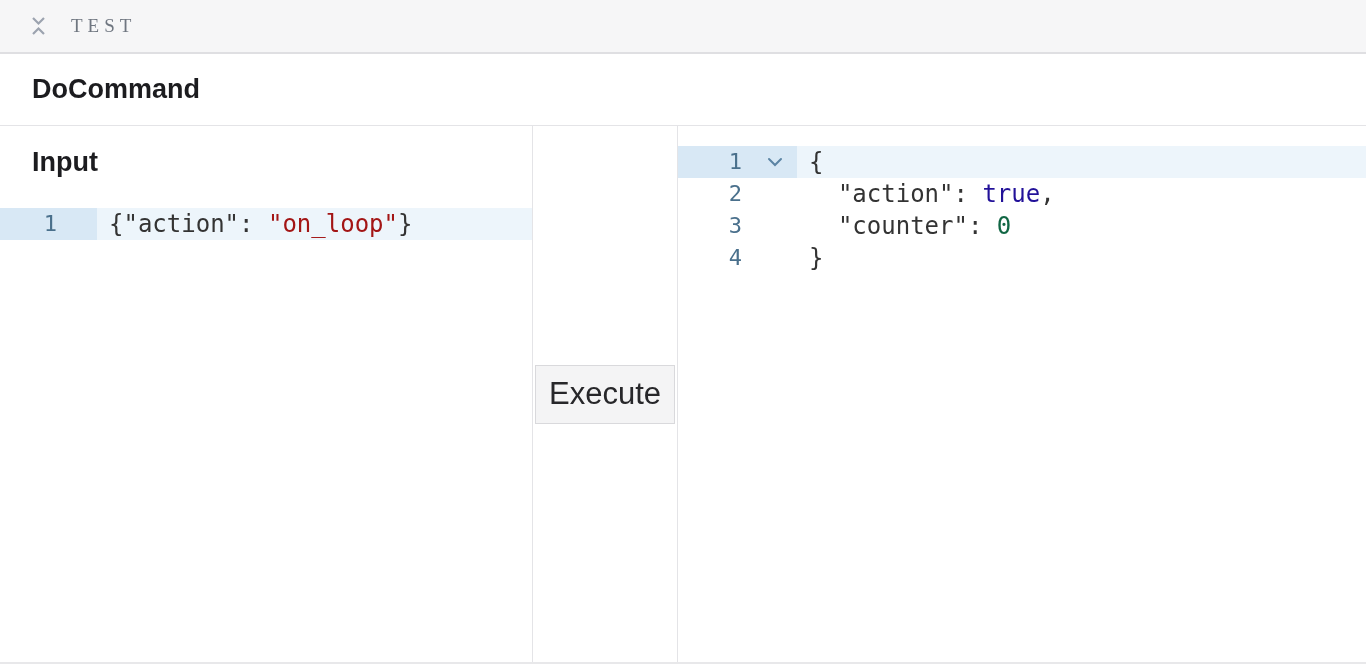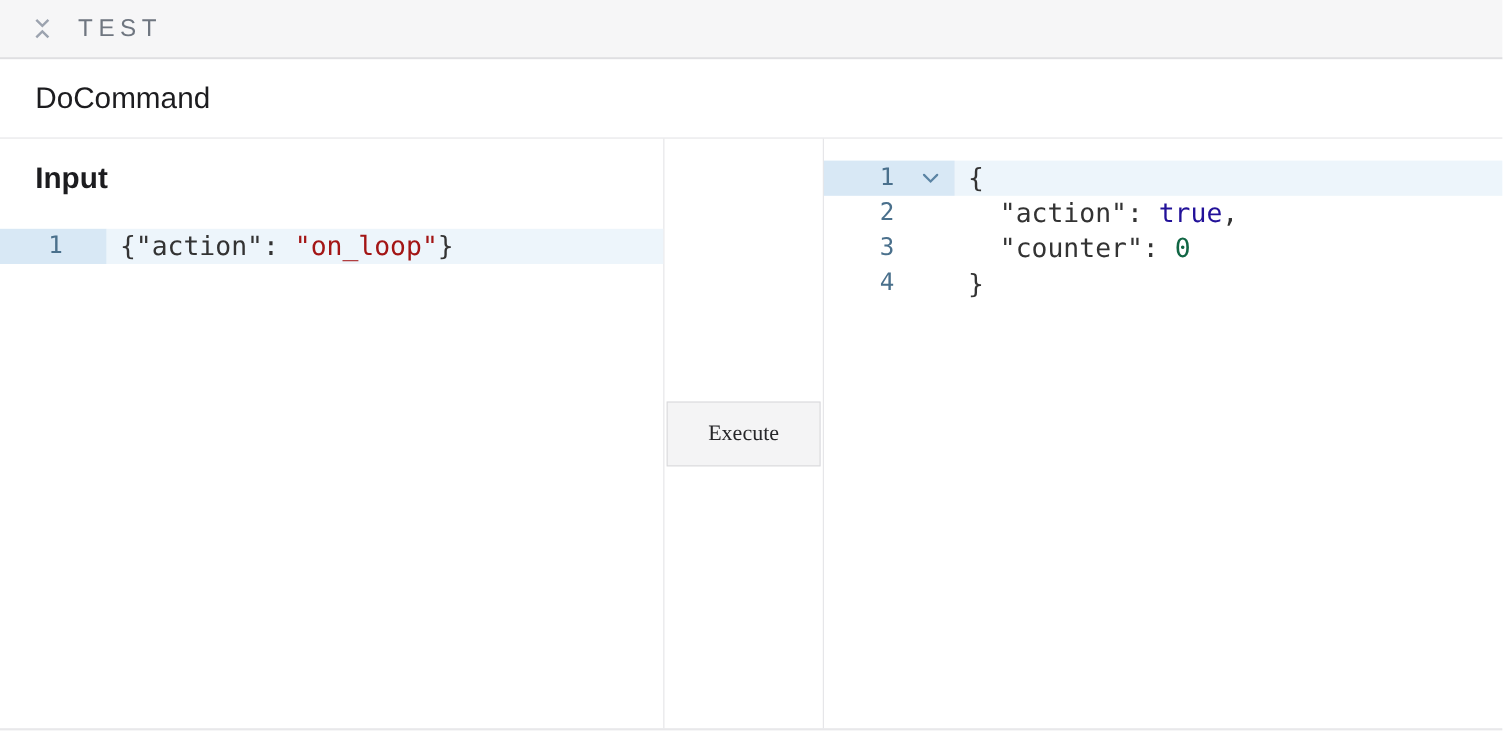--- a/index.html
+++ b/index.html
@@ -29,61 +29,61 @@
   }
   .top-bar {
     height: 54px;
     background: var(--topbar-bg);
     border-bottom: 2px solid #dfdfe2;
     display: flex; align-items: center;
     padding-left: 30px; gap: 24px;
   }
   .collapse-icon { display: inline-flex; cursor: pointer; }
   .test-label {
-    font-size: 22px; letter-spacing: 5px; color: var(--muted);
+    font-size: 19px; letter-spacing: 5px; color: var(--muted); font-family: Liberation Serif, serif;
   }
   .title-bar {
     height: 72px;
     border-bottom: 1px solid var(--border);
     display: flex; align-items: center;
     padding-left: 32px;
     background: #ffffff;
   }
   .page-title {
-    font-size: 27px; font-weight: 400; color: var(--heading);
+    font-size: 27px; font-weight: 700; color: var(--heading);
   }
   .content {
     display: flex;
     height: 538px;
     border-bottom: 2px solid #e8e8ea;
   }
   .input-panel {
-    width: 604px; flex: none;
+    width: 533px; flex: none;
     border-right: 1px solid var(--border);
     padding-top: 20px;
   }
   .middle-panel {
     width: 145px; flex: none;
     border-right: 1px solid var(--border);
     display: flex; align-items: center; justify-content: center;
   }
   .output-panel { flex: 1; padding-top: 20px; }
   .panel-heading {
     margin: 0 0 30px 32px;
     font-size: 27px; font-weight: 700; line-height: 32px;
     color: var(--heading);
   }
   .execute-button {
     width: calc(100% - 4px);
     height: 59px;
     background: var(--button-bg);
     border: 1px solid var(--button-border);
     color: var(--button-text);
-    font-family: Liberation Serif, serif;
-    font-size: 20px;
+    font-family: Liberation Sans, sans-serif;
+    font-size: 31px;
     cursor: pointer;
     border-radius: 0;
   }
   .editor { width: 100%; }
   .cm-line {
     display: flex; height: 32px;
     font-family: "DejaVu Sans Mono", monospace;
     font-size: 24px; line-height: 32px;
   }
   .gutter { display: flex; flex: none; }

